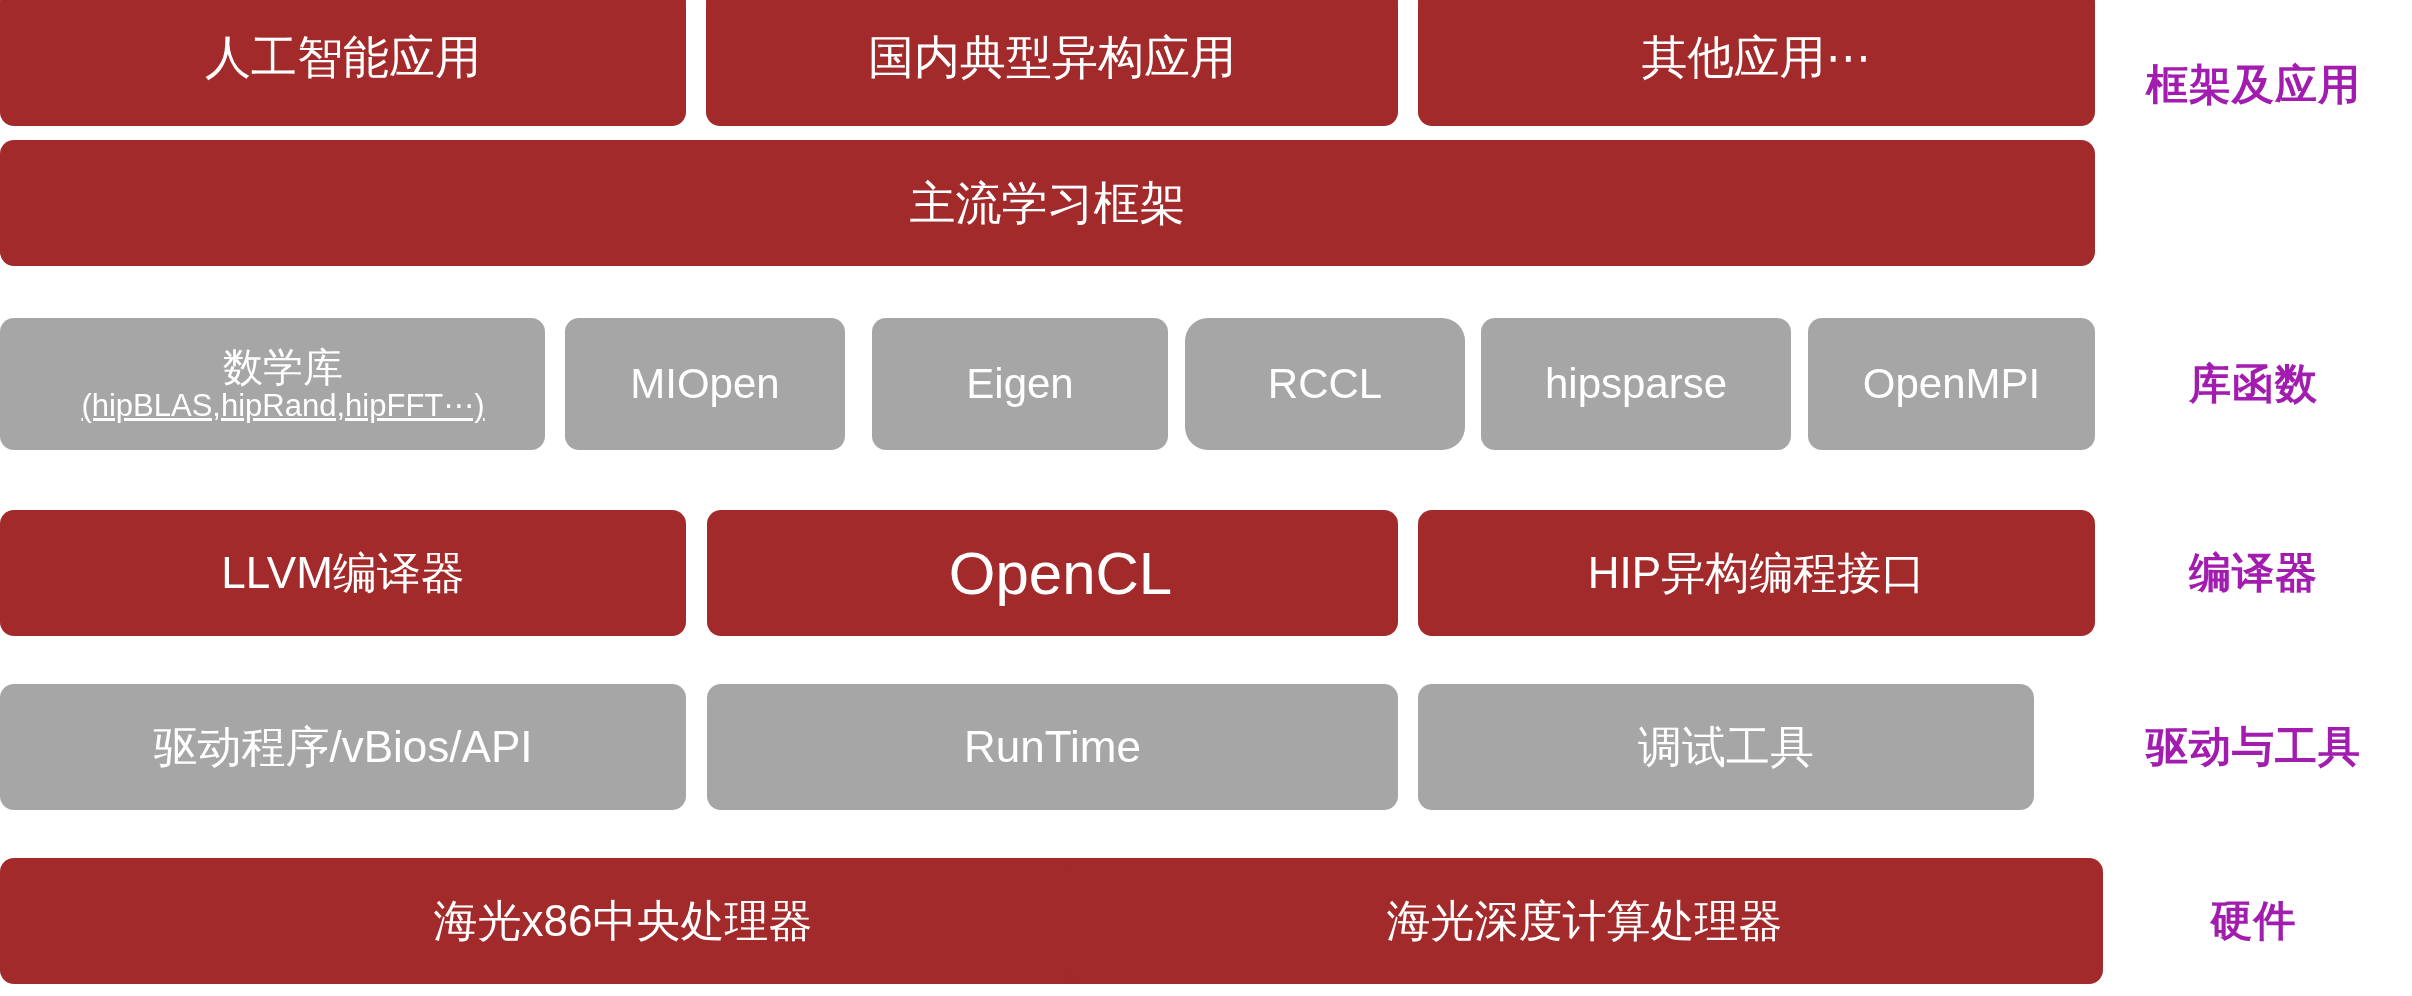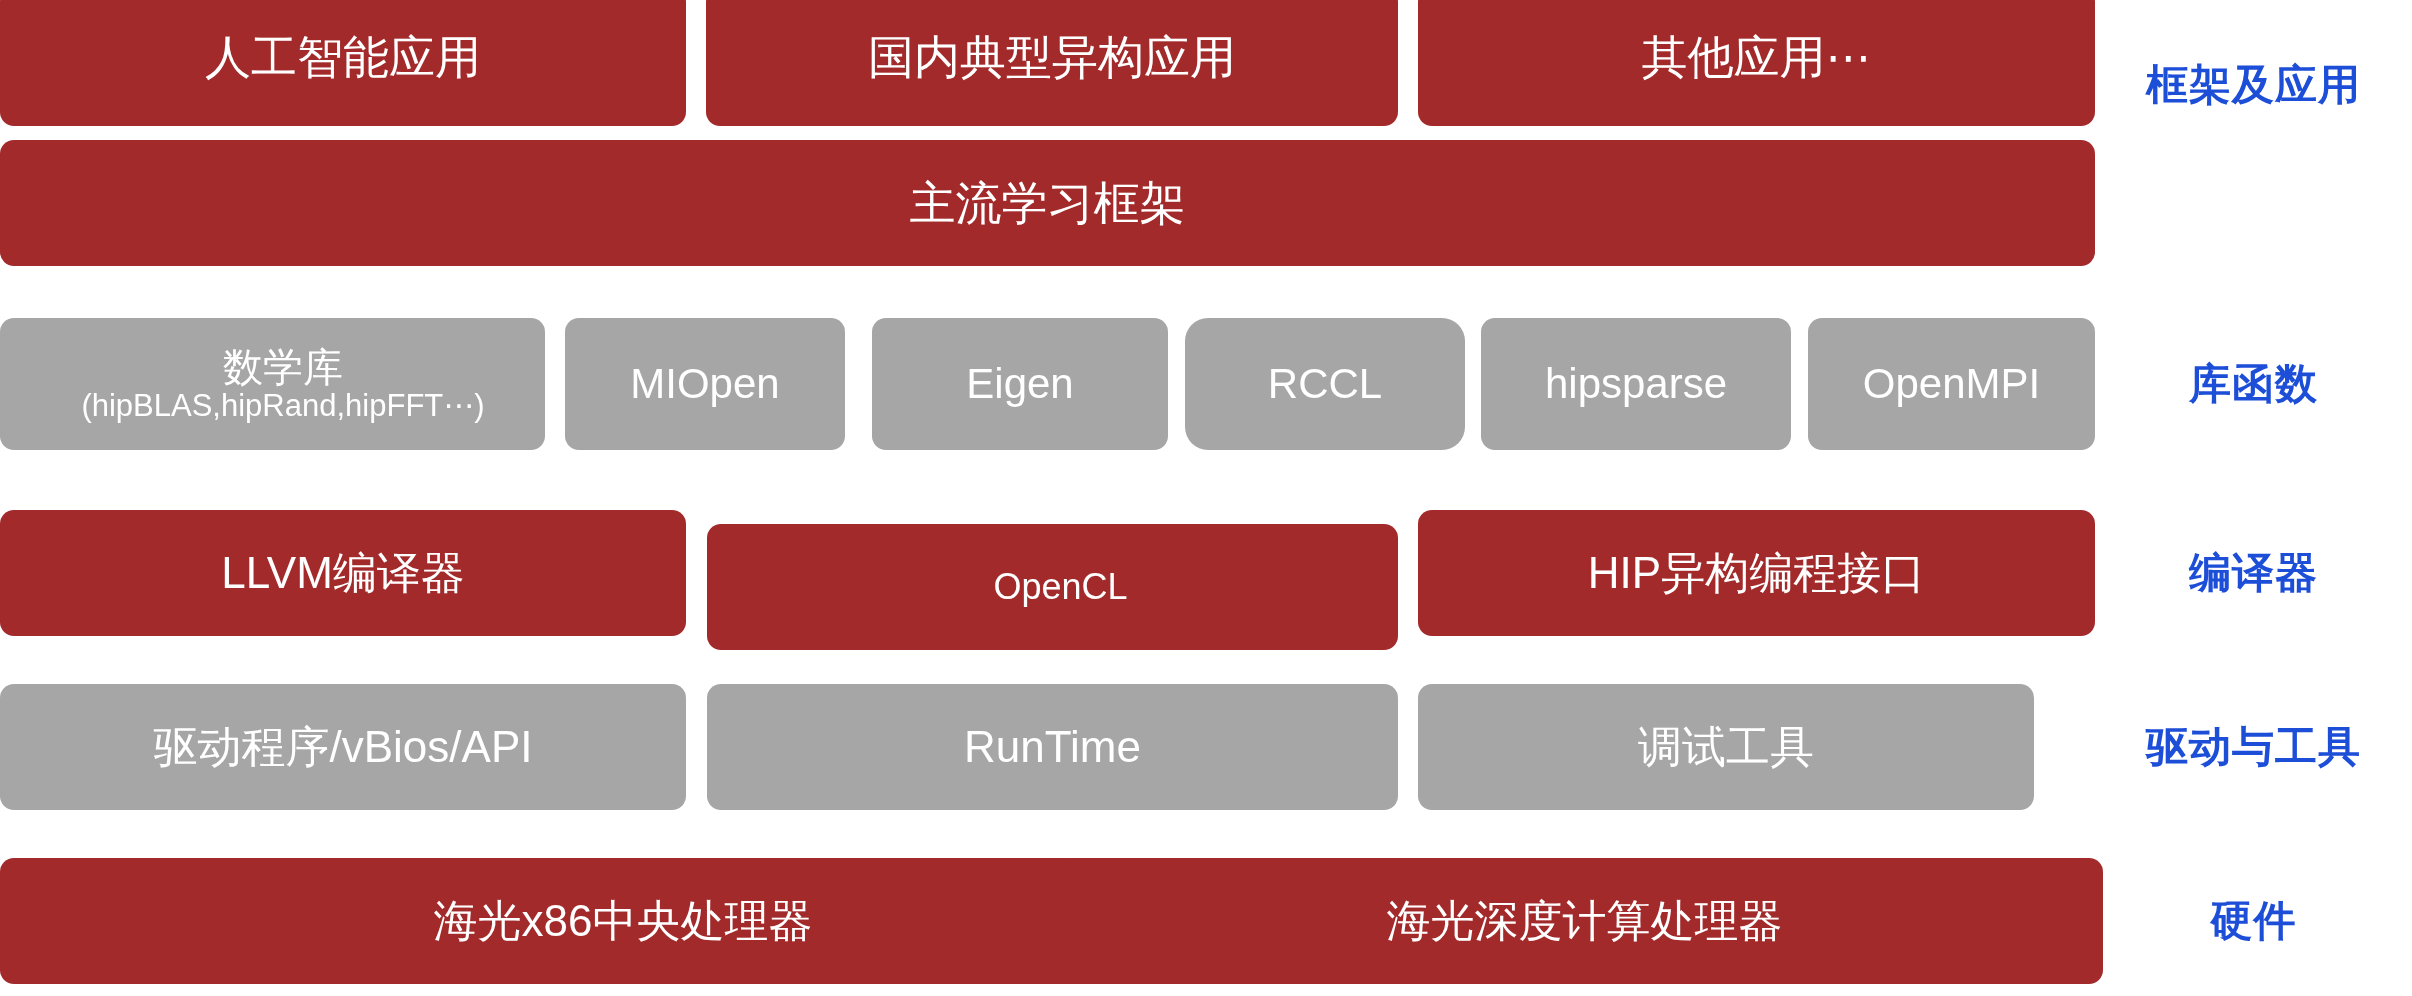--- a/index.html
+++ b/index.html
@@ -34,30 +34,31 @@
   .box.gray { background: #A6A6A6; }
 
   .box-label {
     display: block;
     white-space: nowrap;
   }
   .box-sublabel {
     display: block;
     white-space: nowrap;
     margin-top: 2px;
+    text-decoration: underline;
   }
 
   .row-label {
     position: absolute;
     box-sizing: border-box;
     display: flex;
     align-items: center;
     justify-content: center;
     text-align: center;
-    color: #1d4ed8;
+    color: #a21caf;
     font-weight: bold;
     white-space: nowrap;
     letter-spacing: 1px;
   }
 </style>
 </head>
 <body>
 
 <div id="stage">
 
@@ -97,21 +98,21 @@
   <div class="box gray" style="left:1808px; top:318px; width:287px; height:132px; font-size:42px;">
     <span class="box-label">OpenMPI</span>
   </div>
   <div class="row-label" style="left:2095px; top:339px; width:317px; height:90px; font-size:42px;">
     <span>库函数</span>
   </div>
 
   <div class="box red" style="left:0px; top:510px; width:686px; height:126px; font-size:44px;">
     <span class="box-label">LLVM编译器</span>
   </div>
-  <div class="box red" style="left:707px; top:524px; width:691px; height:126px; font-size:36px;padding-left:24px;">
+  <div class="box red" style="left:707px; top:510px; width:691px; height:126px; font-size:60px;padding-left:24px;">
     <span class="box-label">OpenCL</span>
   </div>
   <div class="box red" style="left:1418px; top:510px; width:677px; height:126px; font-size:44px;">
     <span class="box-label">HIP异构编程接口</span>
   </div>
   <div class="row-label" style="left:2095px; top:528px; width:317px; height:90px; font-size:42px;">
     <span>编译器</span>
   </div>
 
   <div class="box gray" style="left:0px; top:684px; width:686px; height:126px; font-size:44px;">

